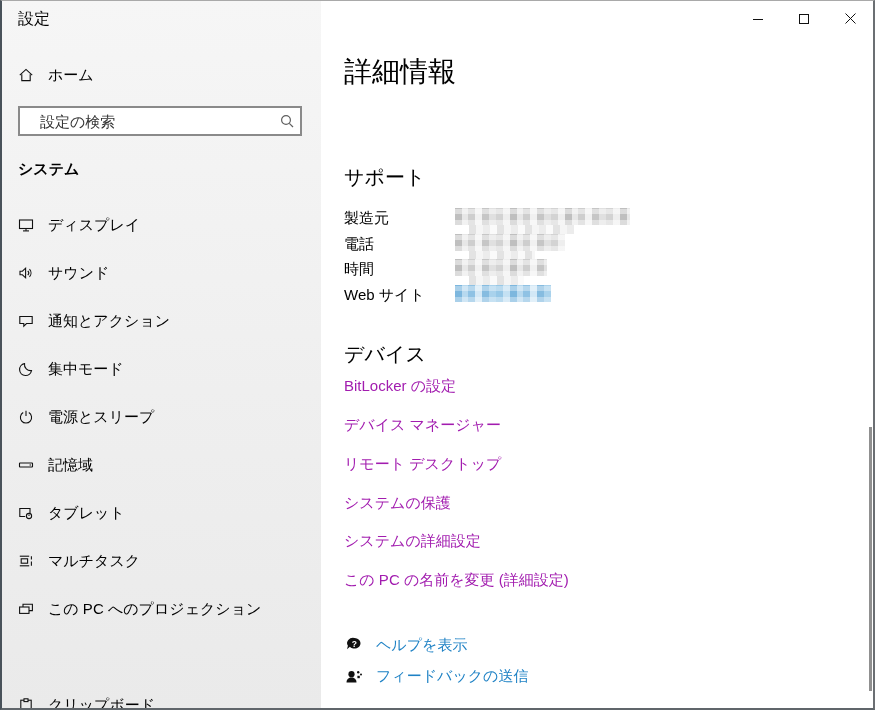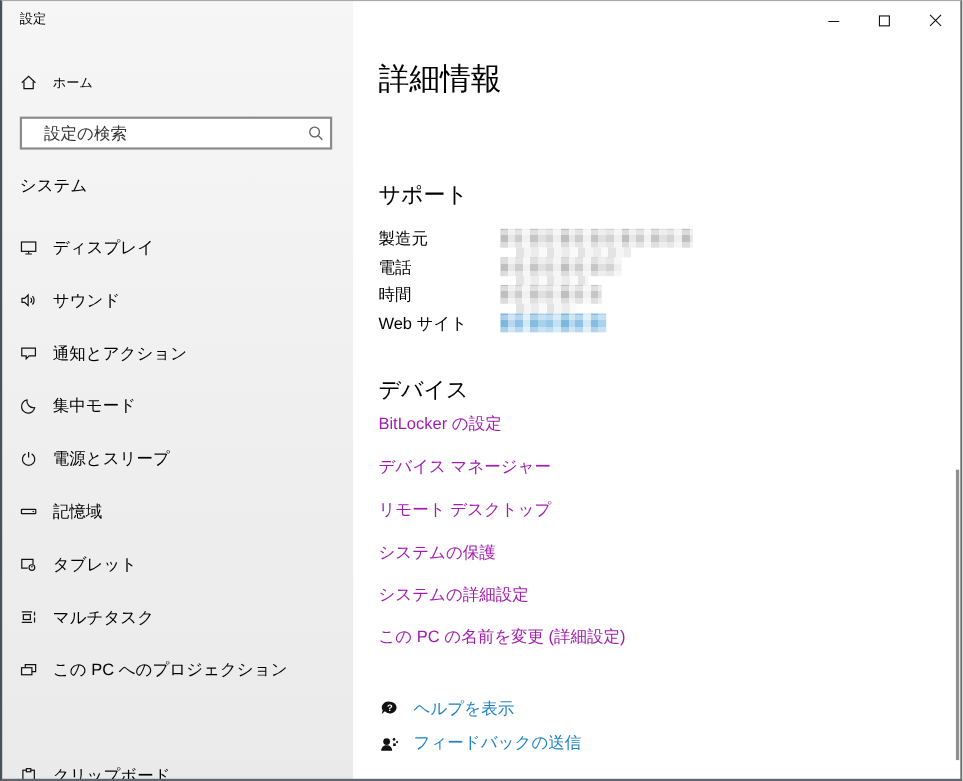--- a/index.html
+++ b/index.html
@@ -12,42 +12,42 @@
   }
   .window-border{
     position:absolute;inset:0;pointer-events:none;z-index:90;
     border-top:1px solid #a9a9a9;
     border-right:2px solid #6b6f73;
     border-bottom:2px solid #60666b;
     border-left:2px solid #49525a;
     box-sizing:border-box;
   }
   
-  .titlebar-title{position:absolute;left:18px;top:9px;font-size:12px;z-index:20;}
+  .titlebar-title{position:absolute;left:18px;top:9px;font-size:16px;z-index:20;}
   .win-controls{position:absolute;right:2px;top:1px;display:flex;z-index:20;}
   .win-btn{width:46px;height:35px;display:flex;align-items:center;justify-content:center;background:transparent;border:none;cursor:pointer;}
   .win-btn svg{display:block;}
   
   .sidebar{
     position:absolute;left:0;top:0;width:321px;height:710px;
     background:linear-gradient(180deg,#f6f6f6 0%,#efefef 55%,#eaeaea 100%);
     z-index:5;
   }
   .home-row{position:absolute;left:0;top:60px;width:100%;height:30px;display:flex;align-items:center;padding-left:18px;box-sizing:border-box;cursor:pointer;}
   .home-row .nav-icon{margin-right:14px;}
-  .home-label{font-size:12px;}
+  .home-label{font-size:15px;}
   .search-box{
     position:absolute;left:18px;top:106px;width:284px;height:30px;
     border:2px solid #8a8a8a;background:#fff;box-sizing:border-box;
     font-family:"Liberation Sans","DejaVu Sans",sans-serif;
     font-size:15px;color:#222;padding:0 30px 0 20px;outline:none;
   }
   .search-box::placeholder{color:#333;opacity:1;}
   .search-icon{position:absolute;left:279px;top:113px;width:16px;height:16px;z-index:6;}
-  .section-title{position:absolute;left:18px;top:160px;font-size:15px;font-weight:normal;}
+  .section-title{position:absolute;left:18px;top:160px;font-size:15px;font-weight:bold;}
   .nav-item{
     position:absolute;left:0;width:100%;height:48px;display:flex;align-items:center;
     padding-left:18px;box-sizing:border-box;cursor:pointer;
   }
   .nav-icon{width:16px;height:16px;flex:0 0 16px;margin-right:14px;}
   .nav-label{font-size:15px;white-space:nowrap;}
   
   .main{position:absolute;left:321px;top:0;width:554px;height:710px;background:#fff;z-index:4;}
   .page-title{position:absolute;left:23px;top:56px;font-size:28px;font-weight:400;line-height:32px;margin:0;}
   .sub-head{position:absolute;left:23px;font-size:20px;font-weight:400;margin:0;text-align:right;}

